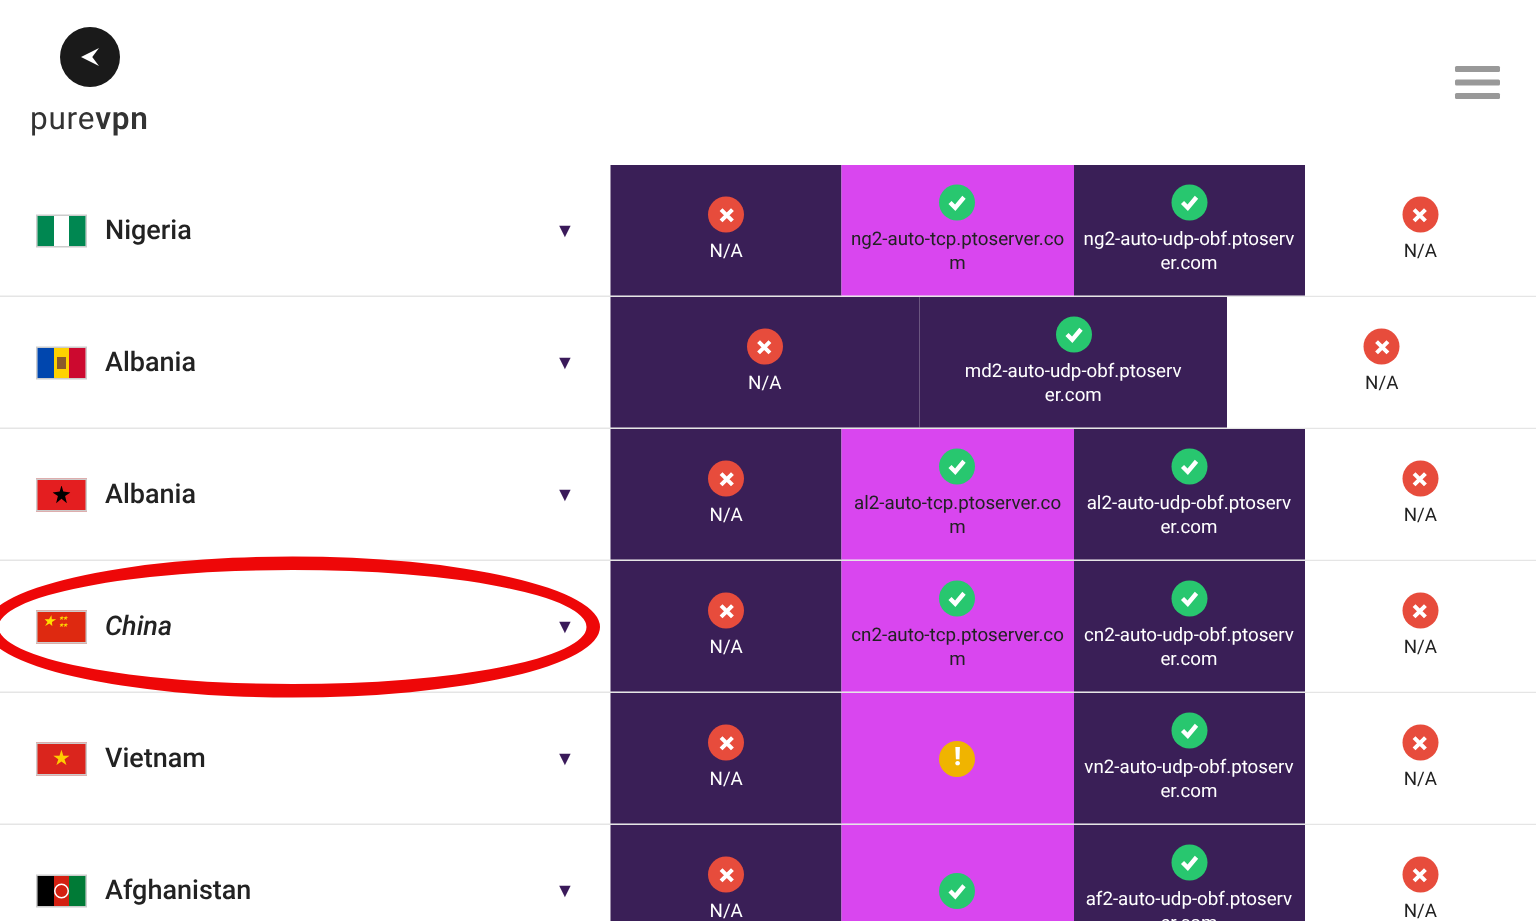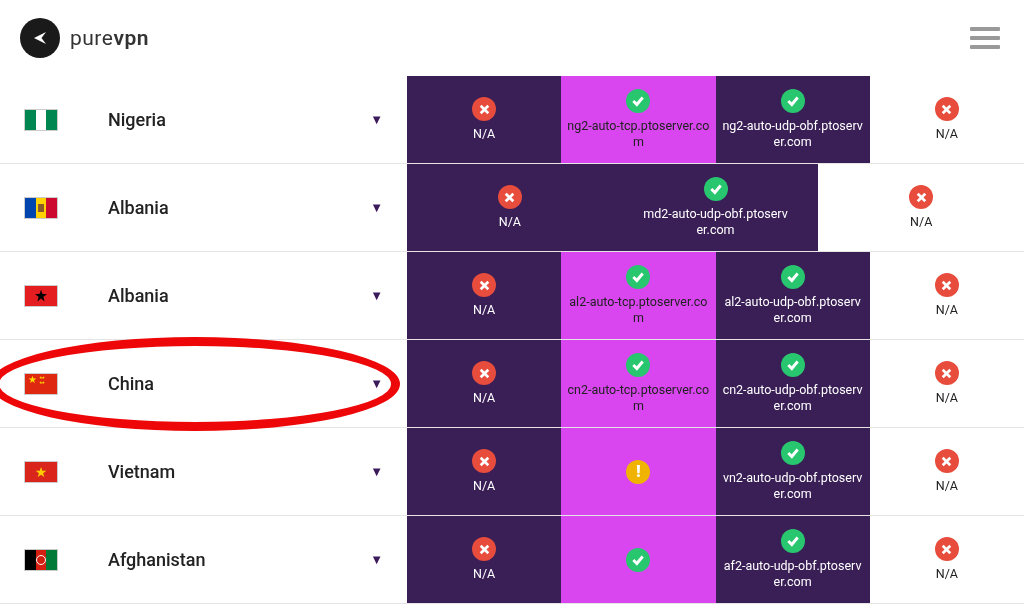--- a/index.html
+++ b/index.html
@@ -13,20 +13,21 @@
     .header {
       display: flex;
       justify-content: space-between;
       align-items: center;
       padding: 18px 24px 18px 20px;
     }
     .logo-group {
       display: flex;
       align-items: center;
       gap: 10px;
+      flex-direction: column;
     }
     .logo-mark {
       width: 40px;
       height: 40px;
       background: #1a1a1a;
       border-radius: 50%;
       display: flex;
       align-items: center;
       justify-content: center;
     }
@@ -70,21 +71,20 @@
     }
     .country-left {
       display: flex;
       align-items: center;
       gap: 12px;
     }
     .country-name {
       font-size: 18px;
       color: #222;
       font-weight: 500;
-      margin-left: 38px;
     }
     .flag {
       width: 34px;
       height: 22px;
       border: 1px solid #ccc;
       position: relative;
       flex-shrink: 0;
       display: block;
     }
     .chevron {
@@ -347,21 +347,21 @@
       <div class="data-cell white">
         <div class="status-icon status-fail">
           <svg width="13" height="13" viewBox="0 0 24 24" stroke="#fff" stroke-width="5" fill="none">
             <path d="M5 5 L19 19 M19 5 L5 19"></path>
           </svg>
         </div>
         <div class="cell-text">N/A</div>
       </div>
     </div>
     <div class="row">
-      <div class="country-cell" style="position: relative;">
+      <div class="country-cell" style="position: relative; font-style: italic;">
         <div class="country-left">
           <span class="flag flag-cn"></span>
           <span class="country-name">China</span>
         </div>
         <span class="chevron">▼</span>
         <div class="highlight-oval"></div>
       </div>
       <div class="data-cell dark">
         <div class="status-icon status-fail">
           <svg width="13" height="13" viewBox="0 0 24 24" stroke="#fff" stroke-width="5" fill="none">

